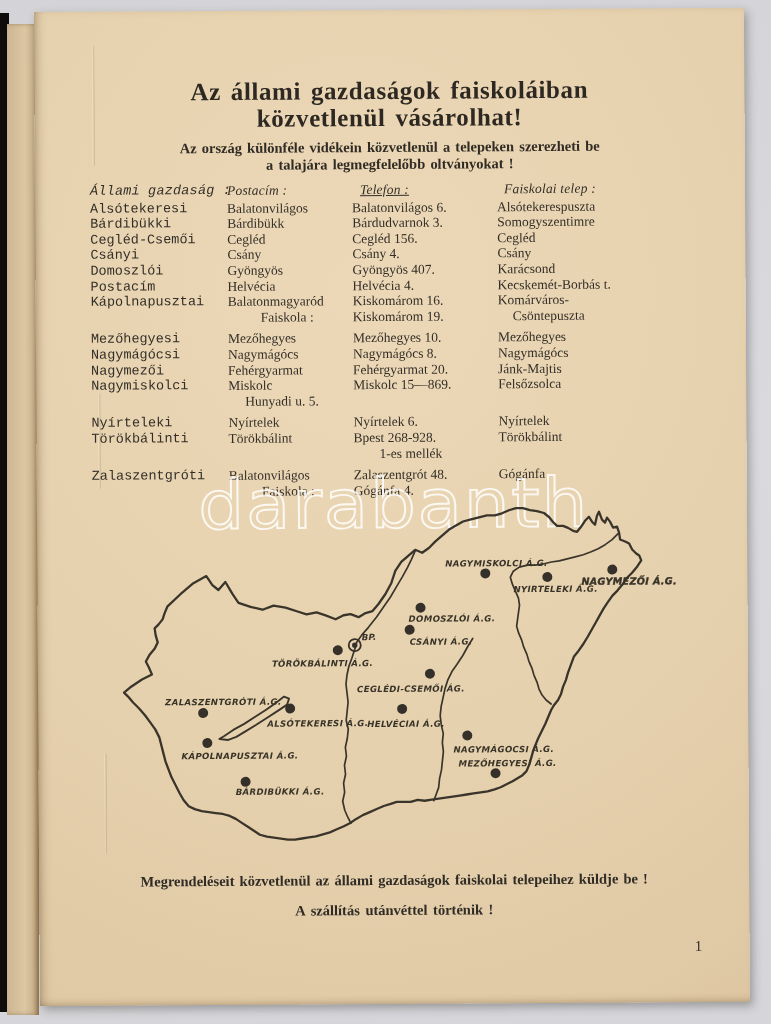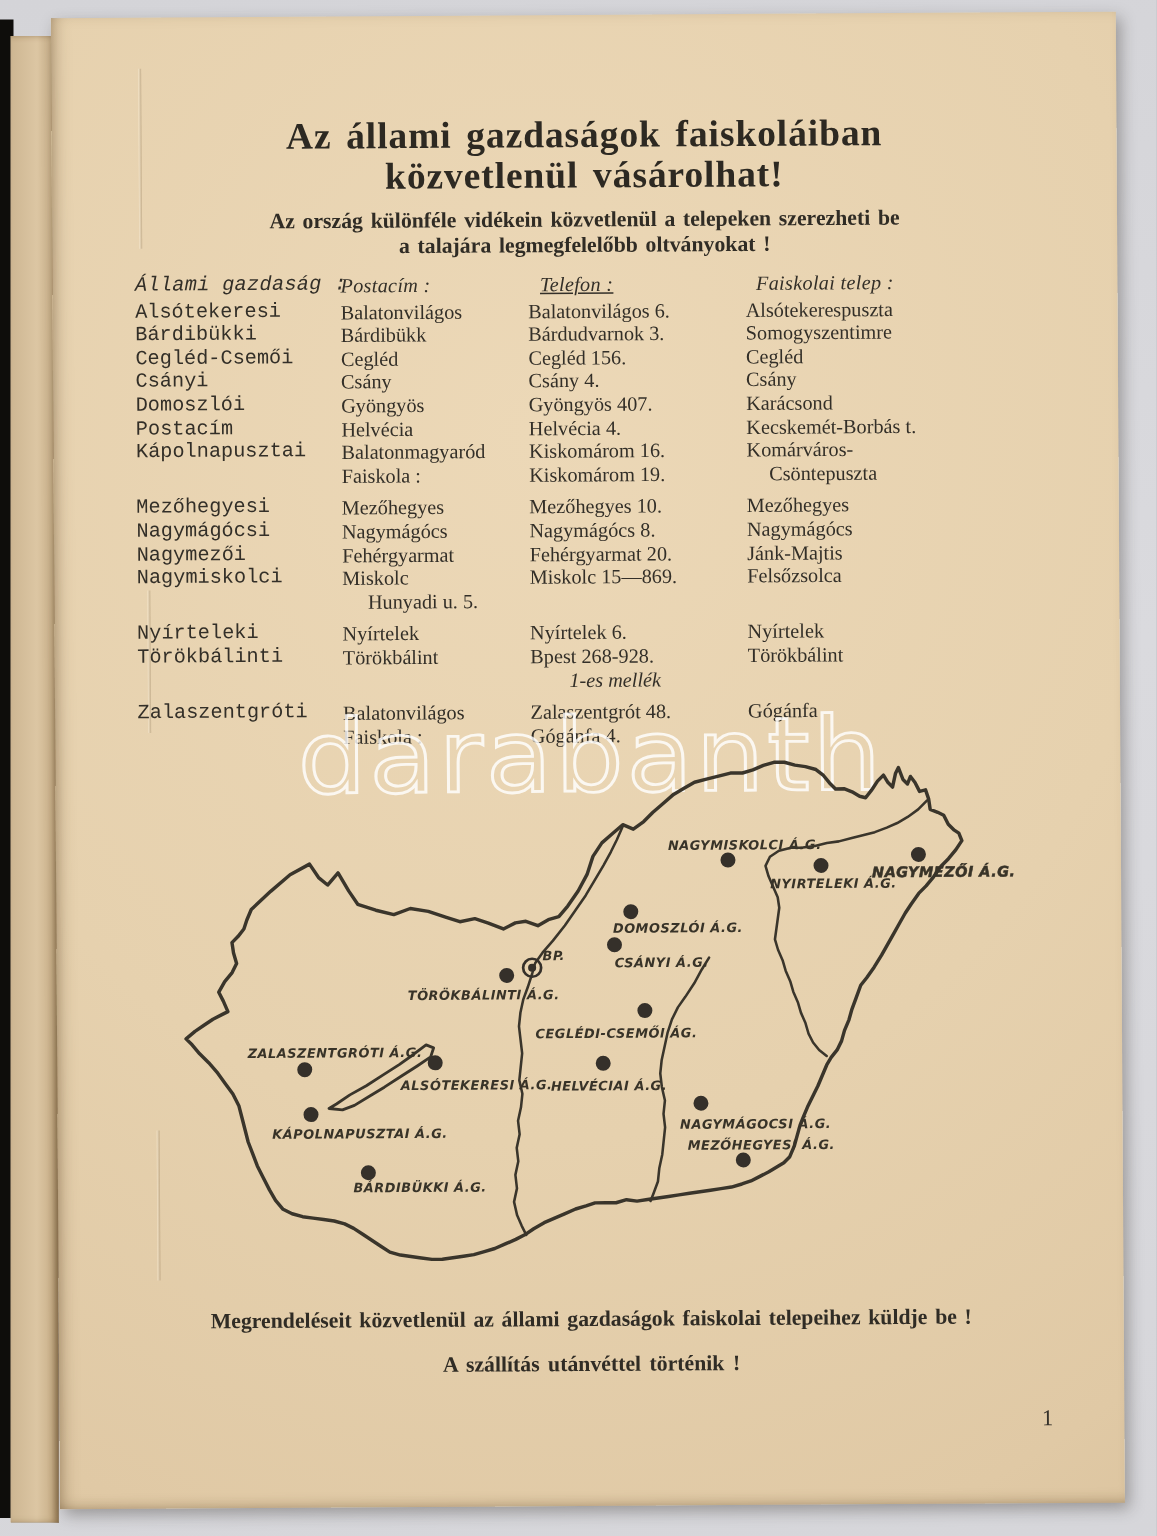--- a/index.html
+++ b/index.html
@@ -28,23 +28,23 @@
 
   .nursery-table{position:absolute;left:55px;top:172px;width:648px;font-size:13.5px;line-height:15.6px;
          white-space:nowrap;color:#332f28;}
   .trow{display:flex;}
   .c{flex:0 0 auto;overflow:visible;}
   .c1{width:137px;font-family:Liberation Mono, monospace;} .c2{width:125px;} .c3{width:145px;} .c4{width:238px;}
   .thead .c{font-style:italic;letter-spacing:.2px;}
   .thead .c3{padding-left:8px;width:137px;text-decoration:underline;} .thead .c4{padding-left:7px;}
   .tgroup{margin:0;} .tgroup+.tgroup{margin-top:6px;}
   .thead{margin-bottom:2px;}
-  .cell-right{text-align:left;padding-right:6px;box-sizing:border-box;}
+  .cell-right{text-align:center;padding-right:6px;box-sizing:border-box;}
   .cell-indent .txt{padding-left:17px;}
-  .c3.cell-indent .txt{padding-left:26px;font-style:italic;}
+  .c3.cell-indent .txt{padding-left:26px;}
   .c4.cell-indent .txt{padding-left:15px;}
 
   .map-wrap{position:absolute;left:57px;top:467px;width:600px;height:370px;}
   .map-wrap svg{display:block;width:100%;height:100%;}
   .map-line{fill:none;stroke:#3a352b;stroke-width:2.3;stroke-linejoin:round;stroke-linecap:round;}
   .river{fill:none;stroke:#3a352b;stroke-width:1.7;stroke-linejoin:round;stroke-linecap:round;}
   .lake{fill:none;stroke:#3a352b;stroke-width:1.9;stroke-linejoin:round;}
   .site-dot{fill:#35302a;}
   .map-label{font-family:"DejaVu Sans",sans-serif;font-size:8.6px;font-style:italic;font-weight:bold;
              letter-spacing:.35px;fill:#383328;}

